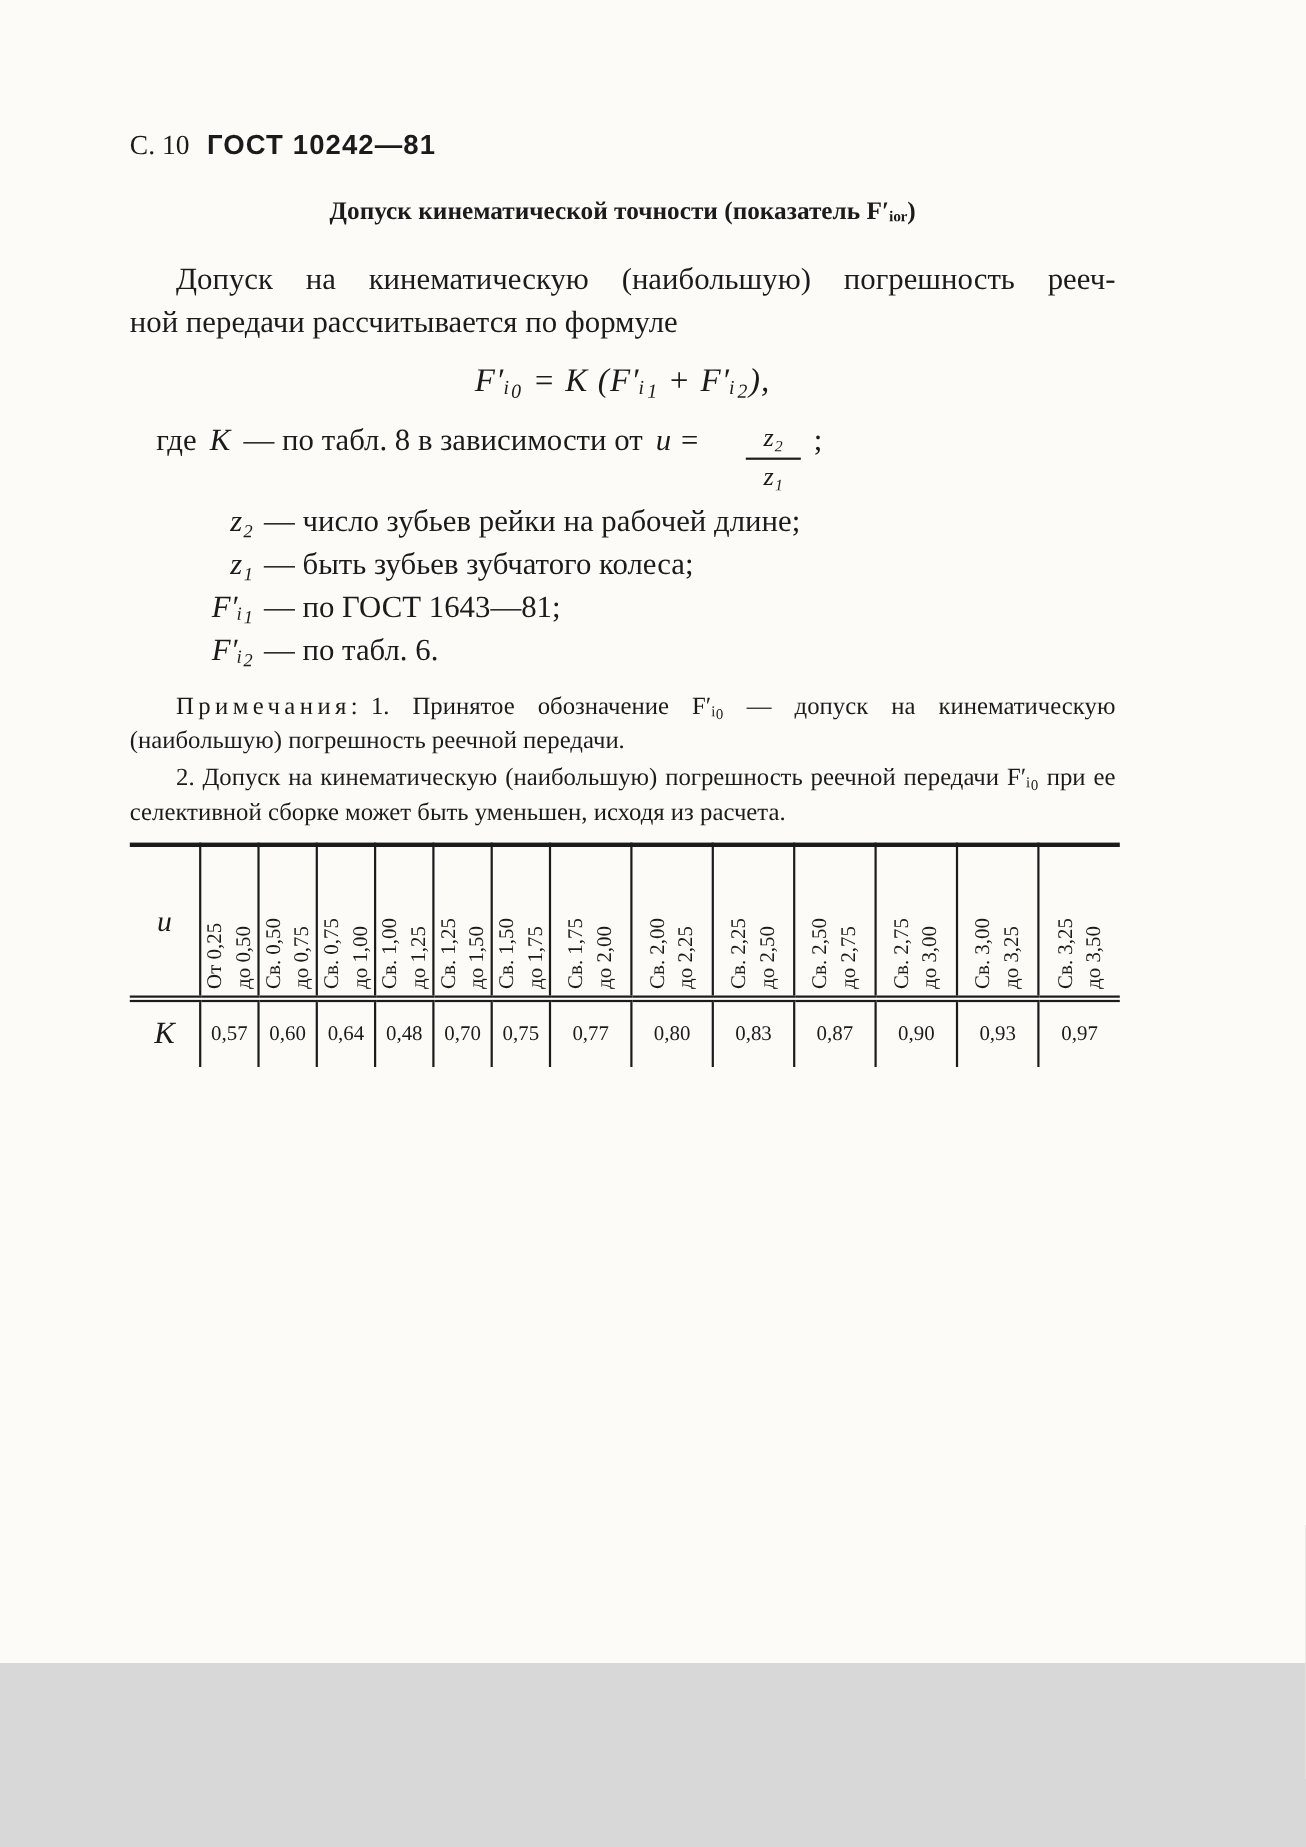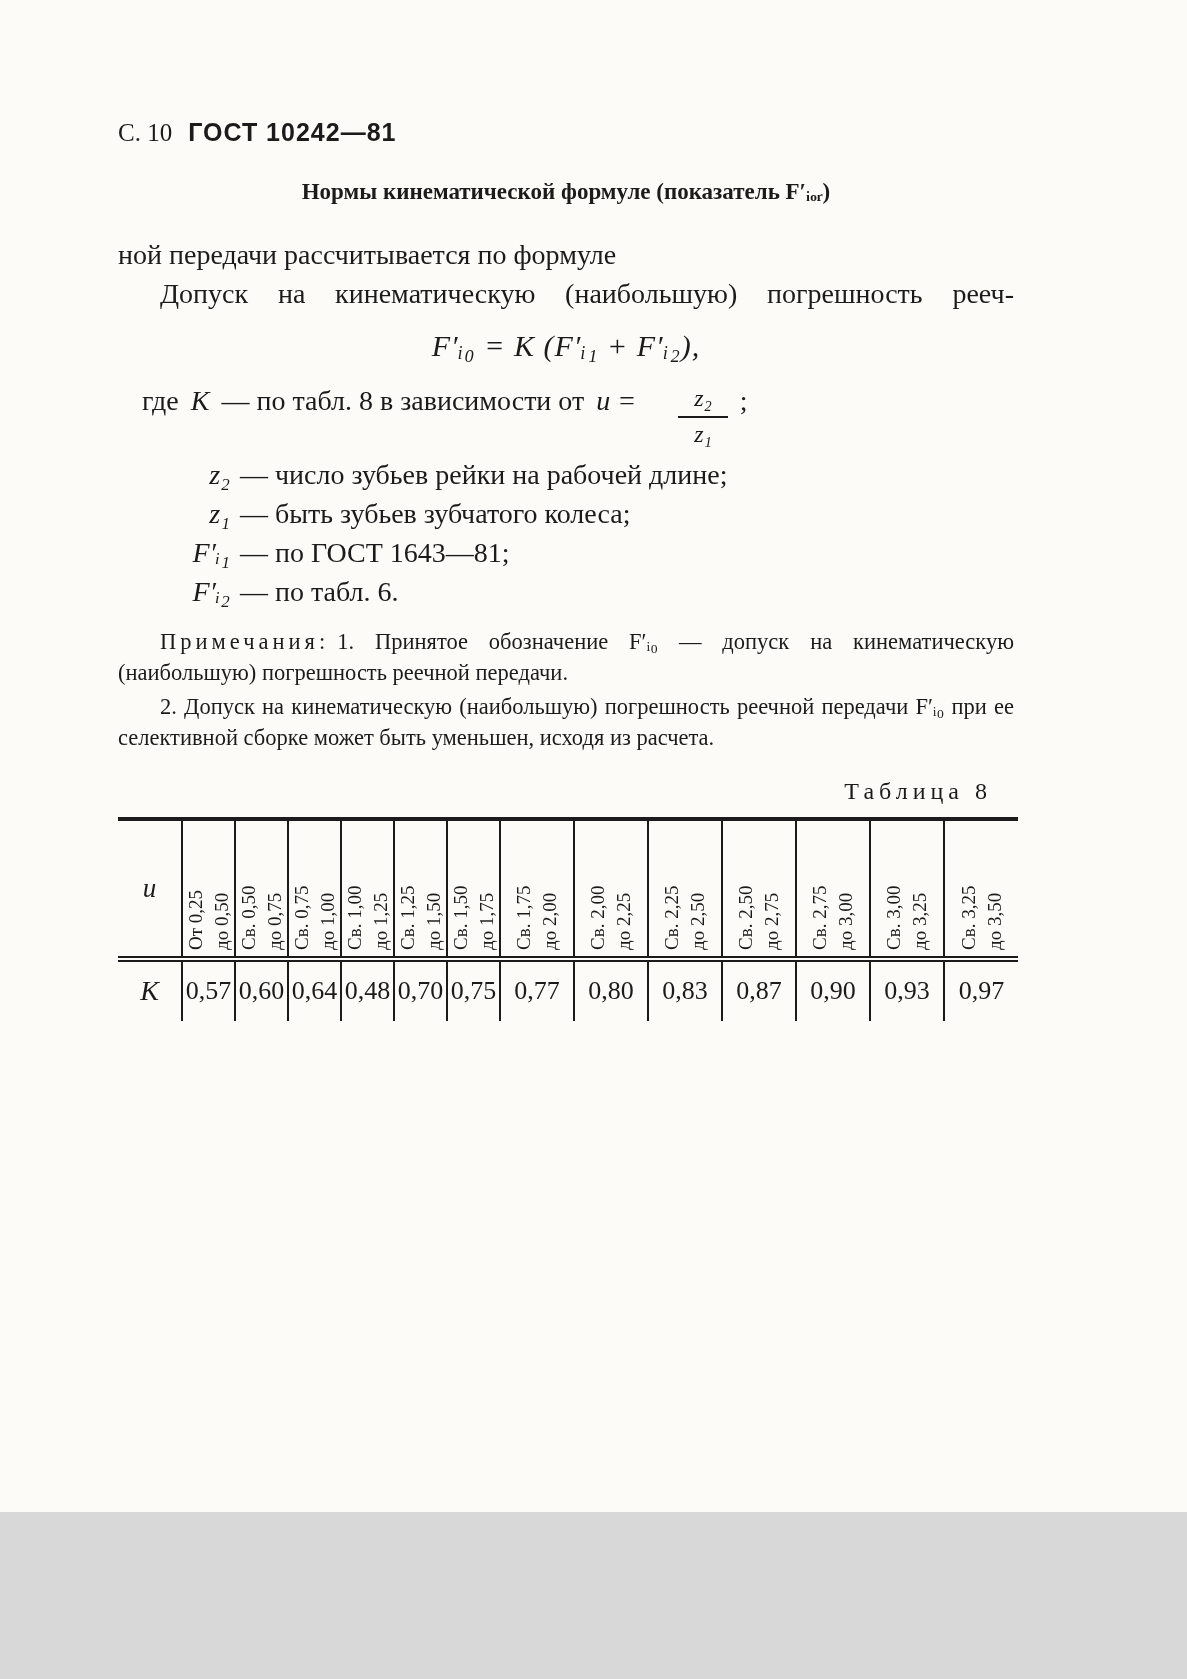--- a/index.html
+++ b/index.html
@@ -102,21 +102,21 @@
     vertical-align: middle;
     position: relative;
   }
   .k-table .label-hcell { width: 64px; text-align: center; font-size: 27px; }
   .k-table th.narrow { width: 53px; }
   .k-table th.wide { width: 74px; }
   .k-table .vcell, .k-table .label-vcell {
     height: 62px;
     text-align: center;
     vertical-align: middle;
-    font-size: 26px;
+    font-size: 19px;
   }
   .k-table .label-vcell { font-style: italic; font-size: 28px; }
   .rot {
     position: absolute;
     left: 50%;
     top: 50%;
     transform: translate(-50%, -50%) rotate(-90deg);
     white-space: pre-line;
     font-size: 19px;
     line-height: 1.35;
@@ -127,25 +127,25 @@
 </head>
 <body>
 
 <div class="page">
   <div class="content">
 
     <div class="page-header">
       <span class="page-num">С. 10</span><span class="doc-num">ГОСТ 10242—81</span>
     </div>
 
-    <div class="doc-title">Нормы кинематической формуле (показатель F′ᵢₒᵣ)</div>
+    <div class="doc-title">Допуск кинематической точности (показатель F′ᵢₒᵣ)</div>
 
     <p class="intro">
+      <span class="line l1">Допуск на кинематическую (наибольшую) погрешность рееч-</span>
       <span class="line">ной передачи рассчитывается по формуле</span>
-      <span class="line l1">Допуск на кинематическую (наибольшую) погрешность рееч-</span>
     </p>
 
     <div class="formula">F′ᵢ₀ = K (F′ᵢ₁ + F′ᵢ₂),</div>
 
     <div class="where-line">
       <span>где</span>
       <span class="math">K</span>
       <span>— по табл. 8 в зависимости от</span>
       <span class="math">u =</span>
       <span class="frac">
@@ -174,21 +174,20 @@
       </div>
     </div>
 
     <div class="notes">
       <p class="note">
         <span class="spaced-label">Примечания:</span><span>1. Принятое обозначение F′ᵢ₀ — допуск на кинематическую (наибольшую) погрешность реечной передачи.</span>
       </p>
       <p class="note">2. Допуск на кинематическую (наибольшую) погрешность реечной передачи F′ᵢ₀ при ее селективной сборке может быть уменьшен, исходя из расчета.</p>
     </div>
 
-    <div class="table-caption">Таблица 8</div>
 
     <table class="k-table">
       <tbody>
           <tr id="head-row">
         <th class="label-hcell">
           <span class="math">u</span>
         </th>
       <th class="hcell narrow">
               <div class="rot">От 0,25
 до 0,50</div>

